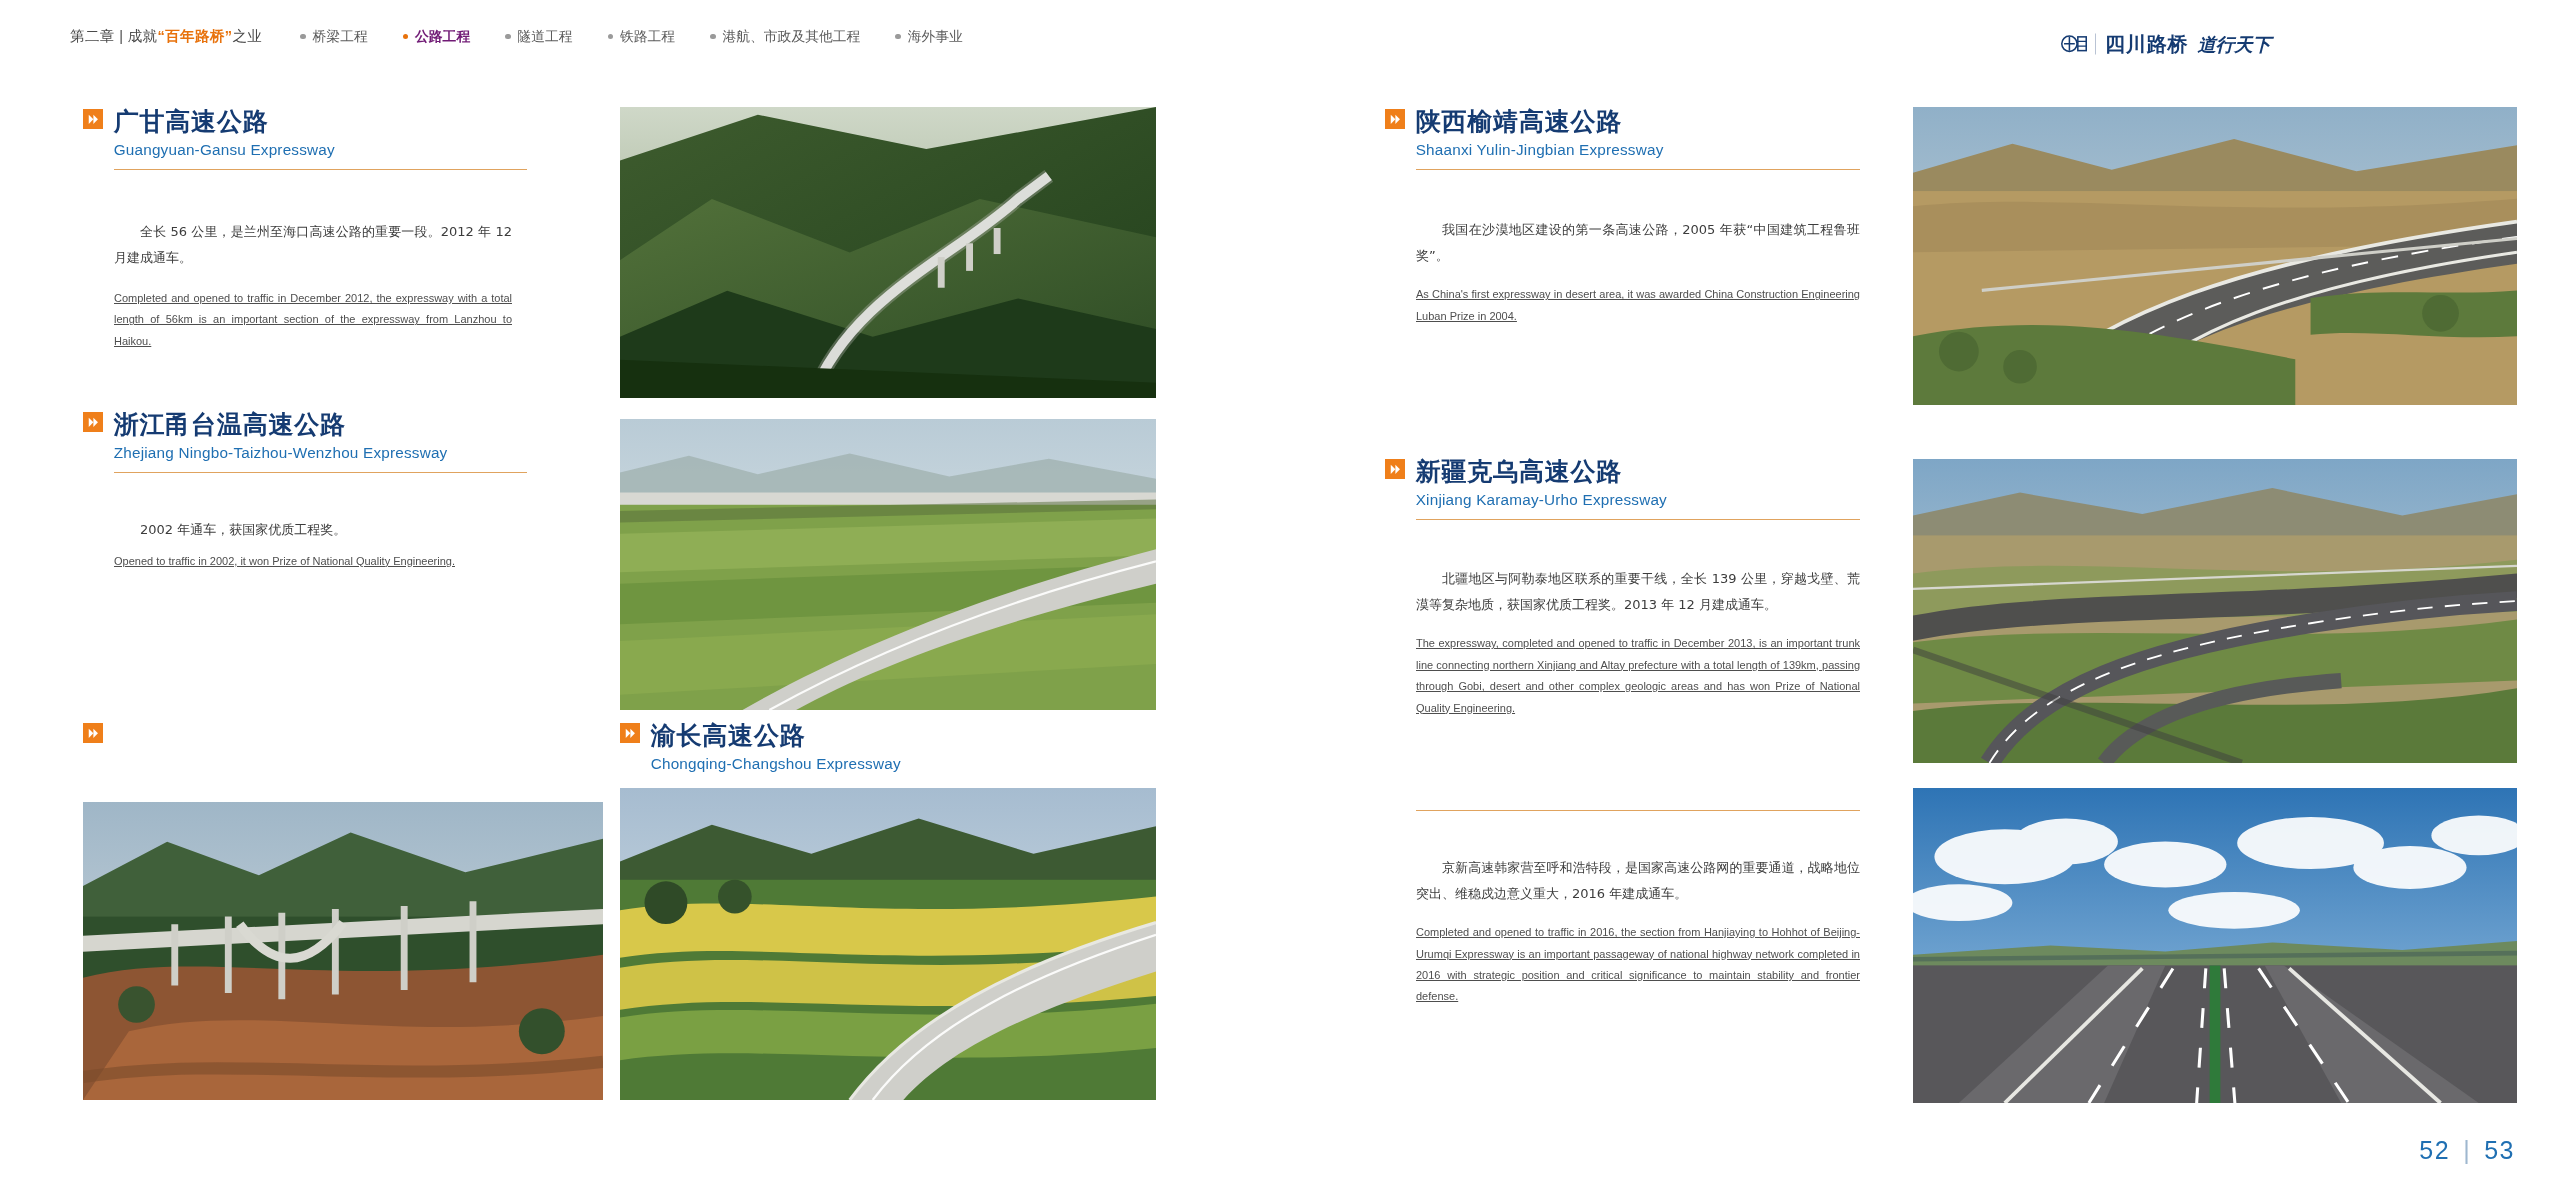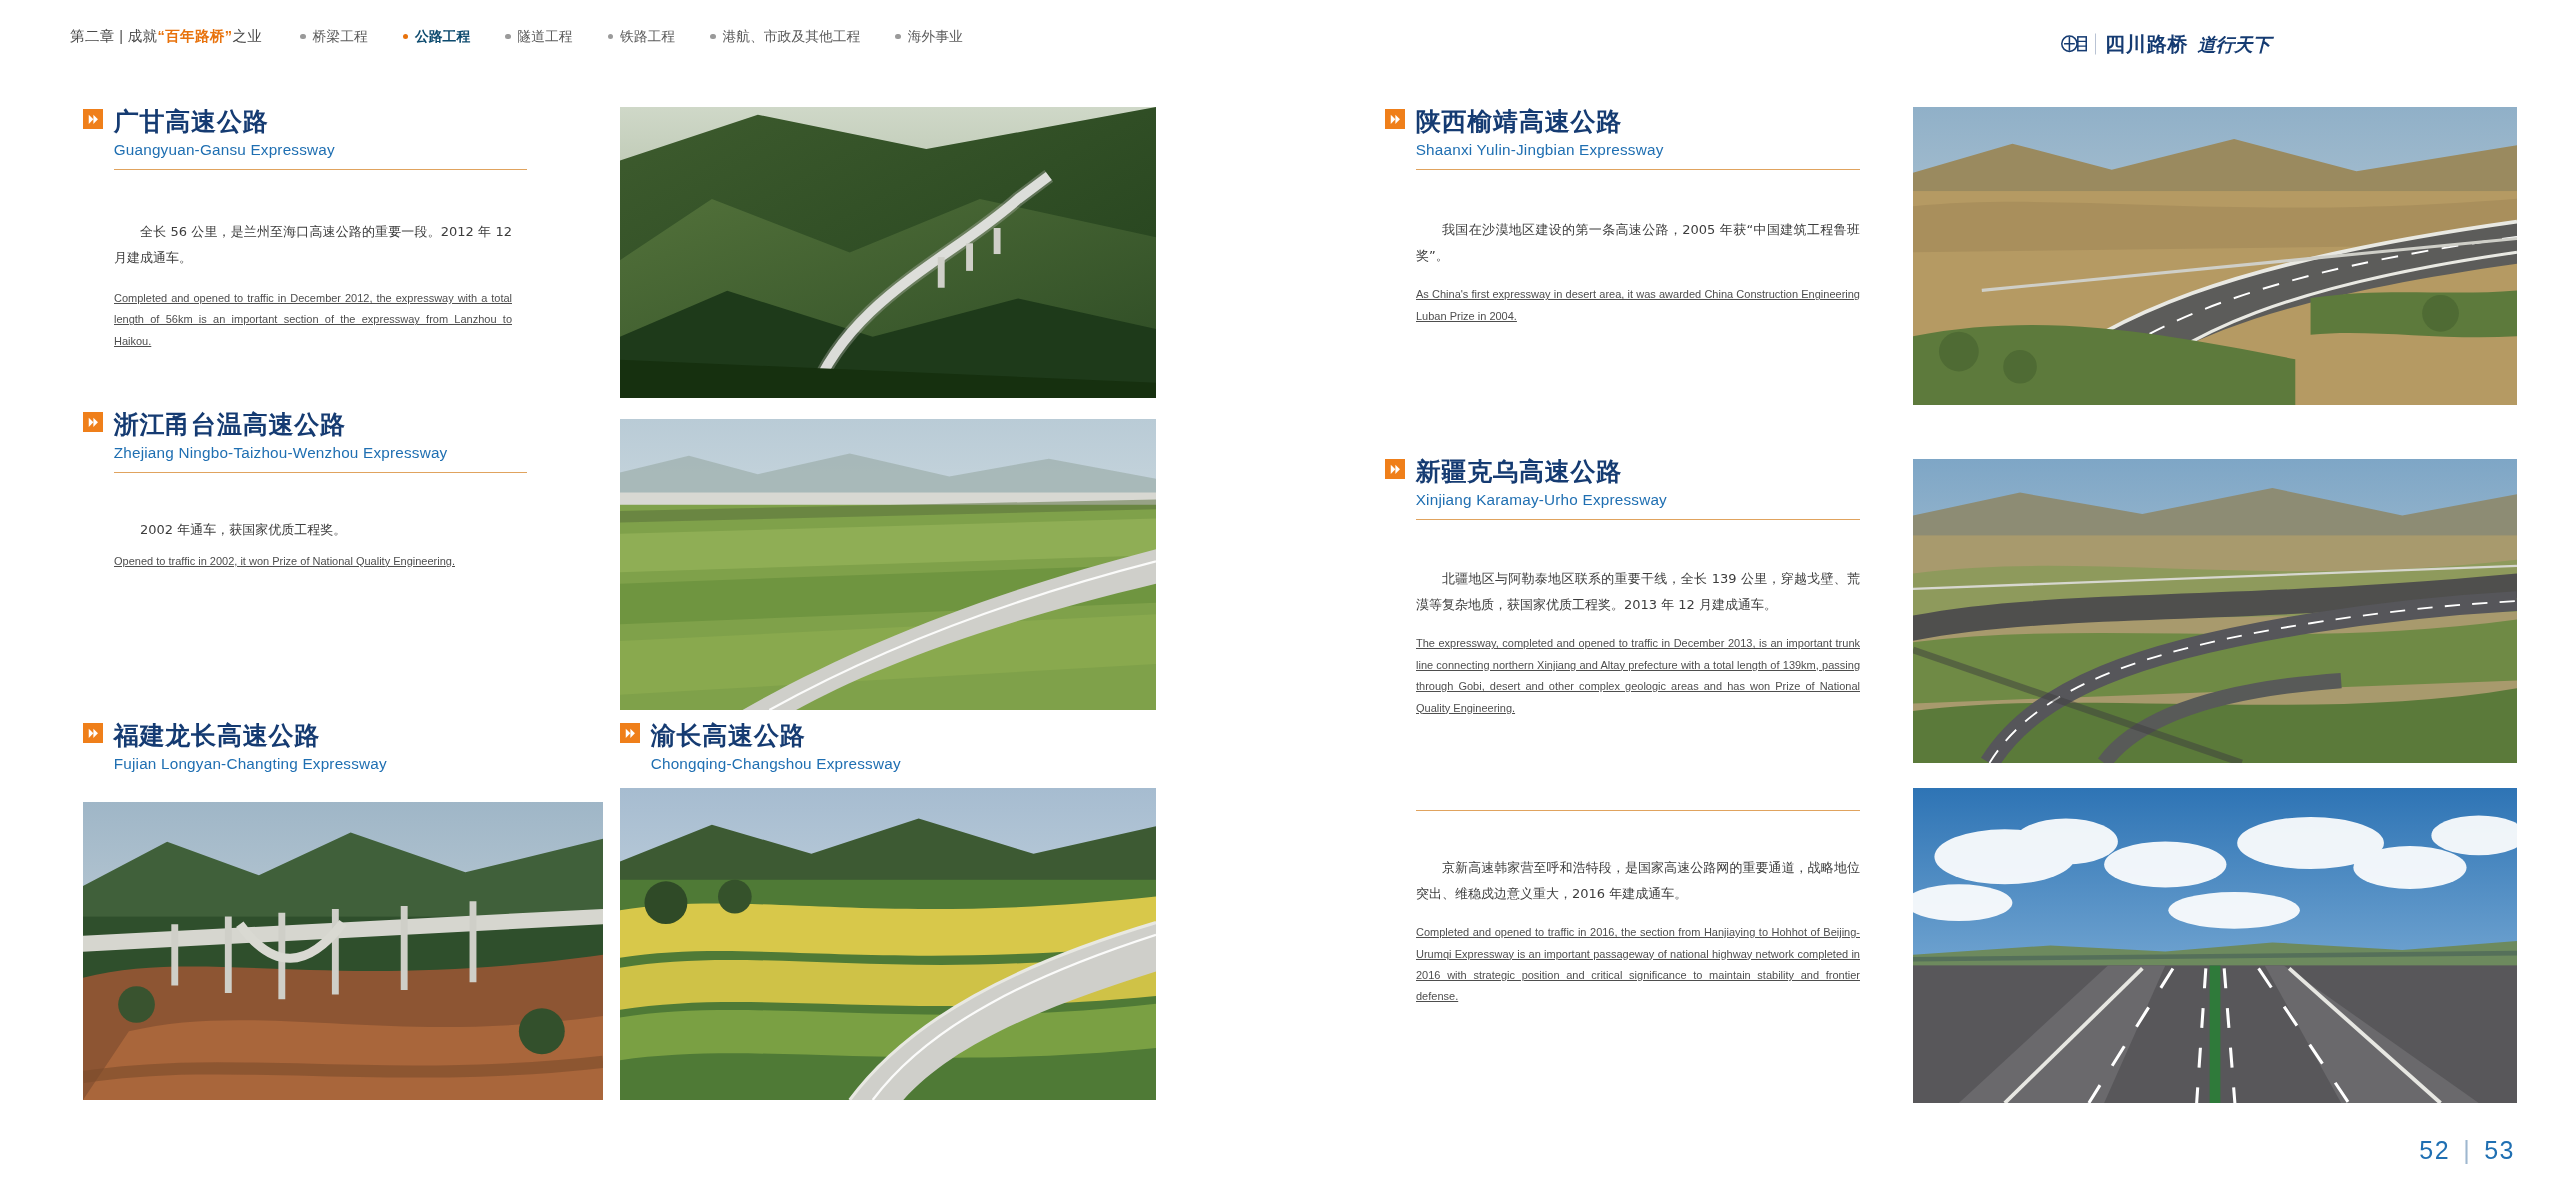--- a/index.html
+++ b/index.html
@@ -47,21 +47,21 @@
     color: #5b5b5b;
     white-space: nowrap;
   }
   .nav-item .dot {
     width: 5.4px; height: 5.4px;
     border-radius: 50%;
     background: #9a9a9a;
     margin-right: 6.9px;
     flex: none;
   }
-  .nav-item.active { color: #0c4a6e; font-weight: bold; align-items: center; }
+  .nav-item.active { color: #701a75; font-weight: bold; align-items: center; }
   .nav-item.active .dot { background: #e8720c; }
 
   .brand {
     position: absolute;
     right: 61px;
     top: 44px;
     display: flex;
     align-items: center;
     transform: translateY(-50%);
   }
@@ -247,24 +247,20 @@
   </div>
 
   <div style="position:absolute; left:83px; top:723px; width:444px;">
     <div class="head-row">
       <span class="marker">
         <svg width="10.7" height="10.7" viewBox="0 0 14 14" aria-hidden="true">
           <path d="M1 1 L7 7 L1 13 Z" fill="#ffffff"></path>
           <path d="M7 1 L13 7 L7 13 Z" fill="#ffffff"></path>
         </svg>
       </span>
-      <div>
-        <div class="title-cn">福建龙长高速公路</div>
-        <div class="title-en">Fujian Longyan-Changting Expressway</div>
-      </div>
     </div>
   </div>
 
   <div style="position:absolute; left:620px; top:723px; width:444px;">
     <div class="head-row">
       <span class="marker">
         <svg width="10.7" height="10.7" viewBox="0 0 14 14" aria-hidden="true">
           <path d="M1 1 L7 7 L1 13 Z" fill="#ffffff"></path>
           <path d="M7 1 L13 7 L7 13 Z" fill="#ffffff"></path>
         </svg>

